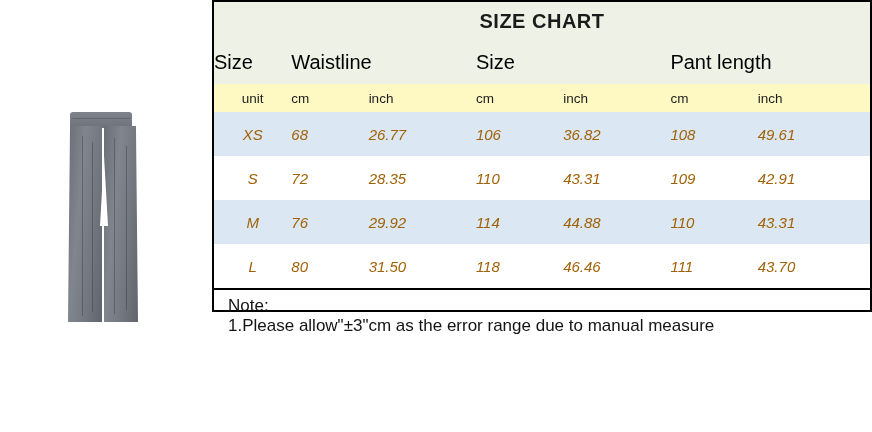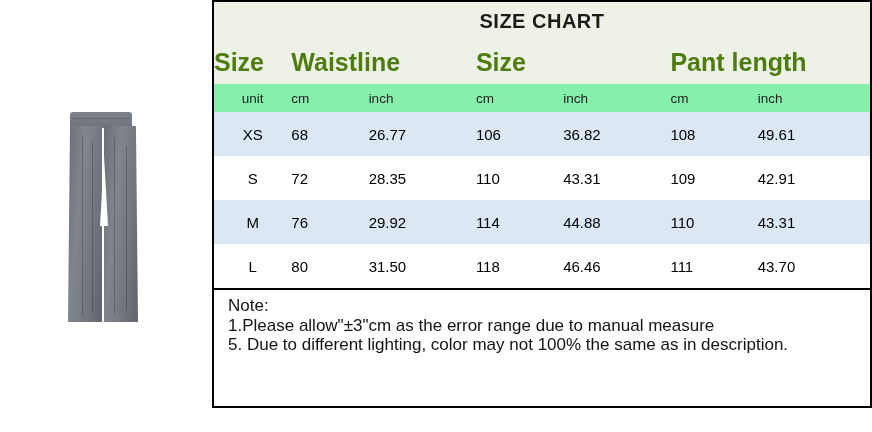--- a/index.html
+++ b/index.html
@@ -81,21 +81,21 @@
     position: absolute;
     width: 1px;
     background: rgba(40,43,48,.35);
   }
   
   .chart-block {
     position: absolute;
     left: 212px;
     top: 0;
     width: 660px;
-    height: 408px;
+    height: 312px;
     border: 2px solid #000000;
     box-sizing: border-box;
     background: #ffffff;
   }
   .chart-title {
     height: 38px;
     background: #eef2e6;
     display: flex;
     align-items: center;
     justify-content: center;
@@ -111,45 +111,46 @@
   }
   table.size-table td {
     padding: 0;
     vertical-align: middle;
   }
   .row-head {
     background: #eef2e6;
     height: 44px;
   }
   .row-head td {
-    font-size: 25px;
-    font-weight: bold;
-    color: #4d7c0f;
+    font-size: 20px;
+    font-weight: normal;
+    color: #000000;
     padding-left: 10px;
   }
   .row-units {
-    background: #86efac;
+    background: #fef9c3;
     height: 28px;
     margin-top: 44px;
   }
   .row-units td {
     font-size: 13.5px;
     color: #1d1d1d;
     padding-left: 12px;
   }
   .row-units td.c {
     text-align: left;
   }
   .row-data {
     height: 44px;
   }
   .row-data td {
     font-size: 15px;
-    color: #000000;
+    color: #a16207;
     padding-left: 12px;
+    font-style: italic;
   }
   .row-data td.size-cell {
     text-align: center;
     padding-left: 0;
   }
   .tint {
     background: #dbe7f2;
   }
   .plain {
     background: #ffffff;
@@ -264,17 +265,16 @@
           <td>43.70</td>
         </tr>
       </tbody>
     </table>
 
     <div class="table-bottom-rule"></div>
 
     <div class="notes">
       <div class="line">Note:</div>
       <div class="line">1.Please allow"±3"cm as the error range due to manual measure</div>
-      <div class="line">5. Due to different lighting, color may not 100% the same as in description.</div>
     </div>
 
   </div>
 </div>
 
 </body></html>

